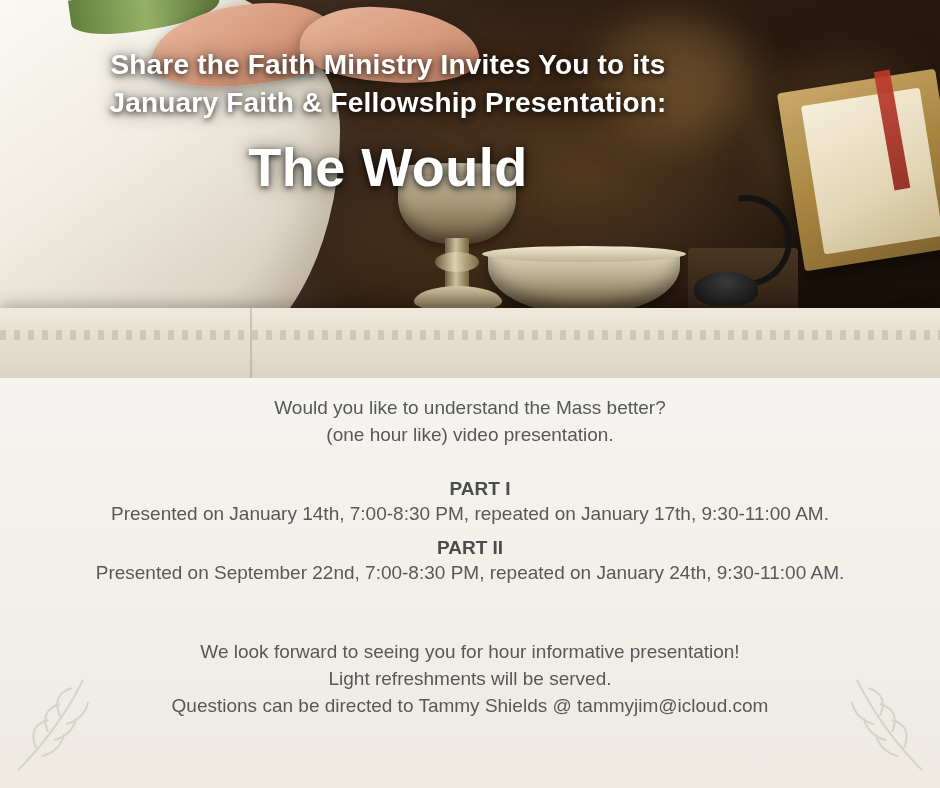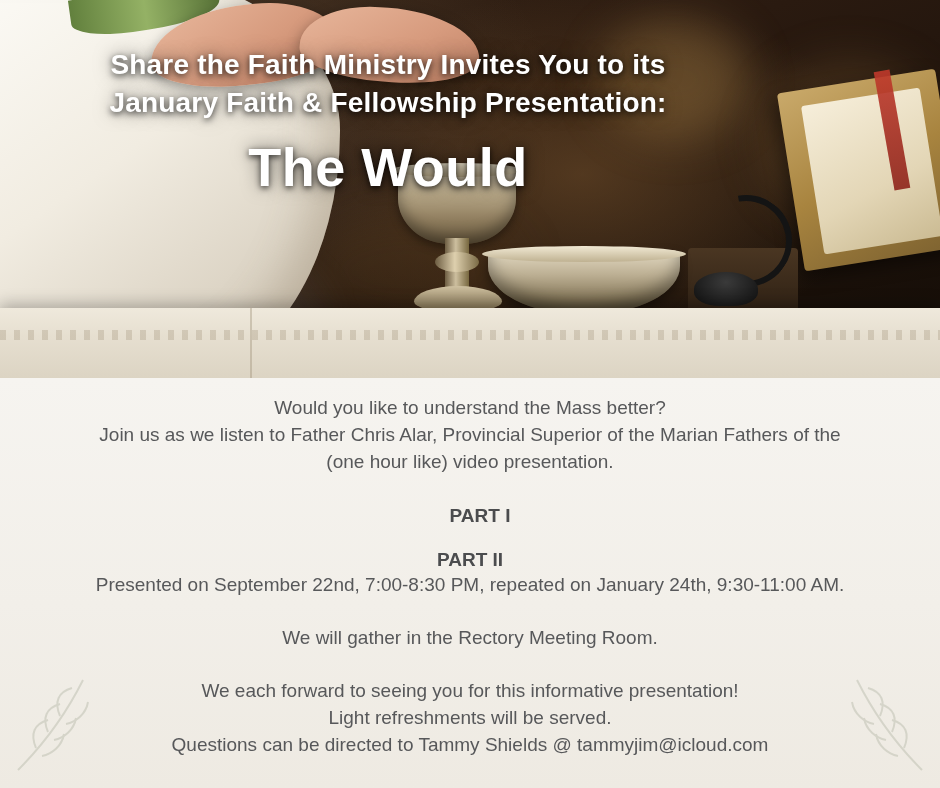--- a/index.html
+++ b/index.html
@@ -253,21 +253,21 @@
     color: #57585a;
     padding: 0 26px;
   }
   .block { margin: 16px auto; }
   .intro { margin-top: 6px; }
   .part-label {
     text-align: center;
     font-size: 19px;
     font-weight: bold;
     color: #4b4c4e;
-    margin-top: 22px;
+    margin-top: 10px;
   }
   .part-label.first { margin-top: 30px; margin-left: 20px; }
   .gap-lg { height: 26px; }
 
   
   .sprig {
     position: absolute;
     bottom: 8px;
     width: 120px;
     height: 120px;
@@ -343,31 +343,30 @@
         <path d="M40,72 C34,58 38,48 52,44"></path>
         <path d="M52,56 C46,42 50,32 64,28"></path>
         <path d="M34,96 C44,94 54,86 56,74"></path>
         <path d="M46,80 C56,78 66,70 68,58"></path>
         <path d="M58,64 C68,62 78,54 80,42"></path>
       </g>
     </svg>
 
     <div class="block intro">
       <p>Would you like to understand the Mass better?</p>
-      <p>Join us as we listen to Father Chris Alar, Provincial Superior of the Marian Fathers of the</p>
       <p>(one hour like) video presentation.</p>
     </div>
 
     <div class="part-label first">PART I</div>
+    <p>Presented on January 14th, 7:00-8:30 PM, repeated on January 17th, 9:30-11:00 AM.</p>
 
     <div class="part-label">PART II</div>
     <p>Presented on September 22nd, 7:00-8:30 PM, repeated on January 24th, 9:30-11:00 AM.</p>
 
     <div class="gap-lg"></div>
-    <p>We will gather in the Rectory Meeting Room.</p>
 
     <div class="gap-lg"></div>
-    <p>We each forward to seeing you for this informative presentation!</p>
+    <p>We look forward to seeing you for hour informative presentation!</p>
     <p>Light refreshments will be served.</p>
     <p>Questions can be directed to Tammy Shields @ tammyjim@icloud.com</p>
 
   </div>
 </div>
 
 </body></html>

